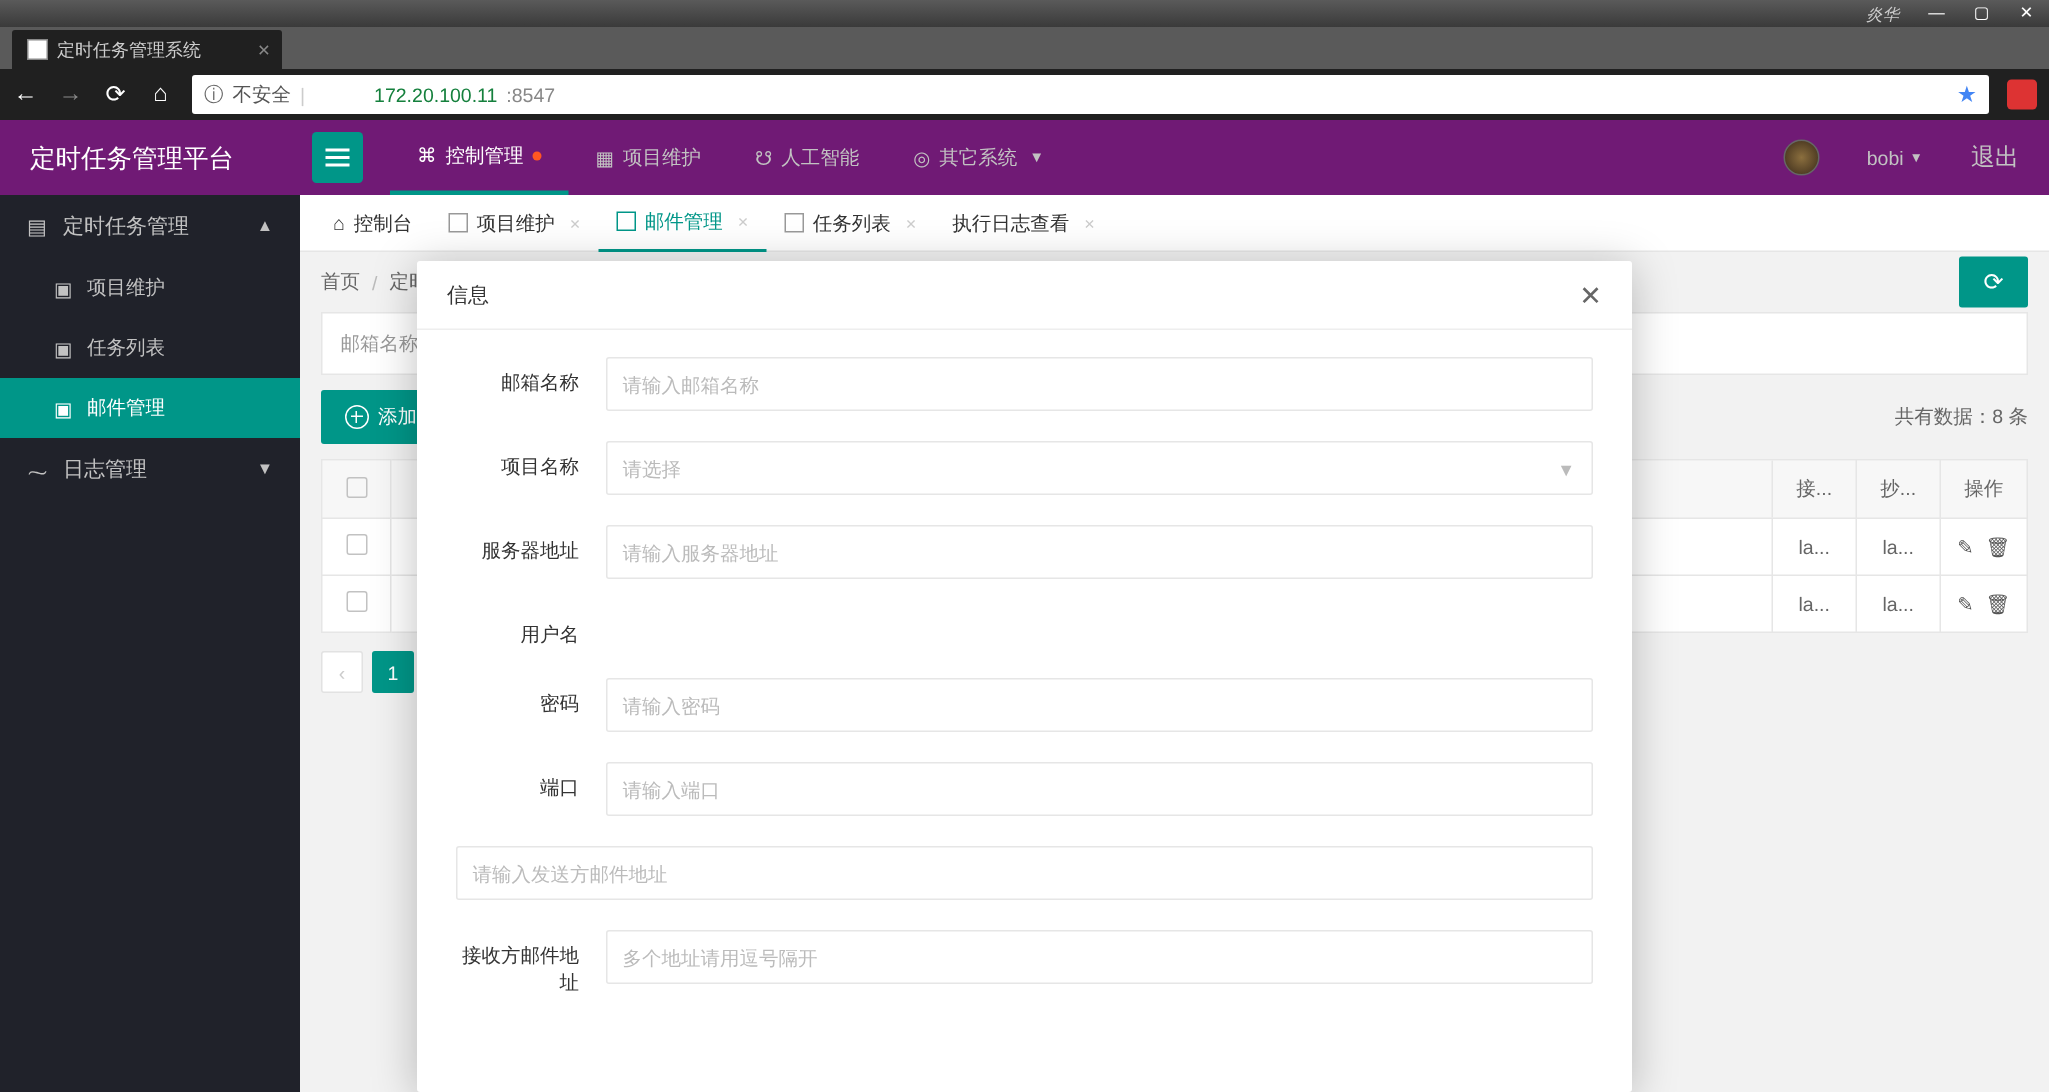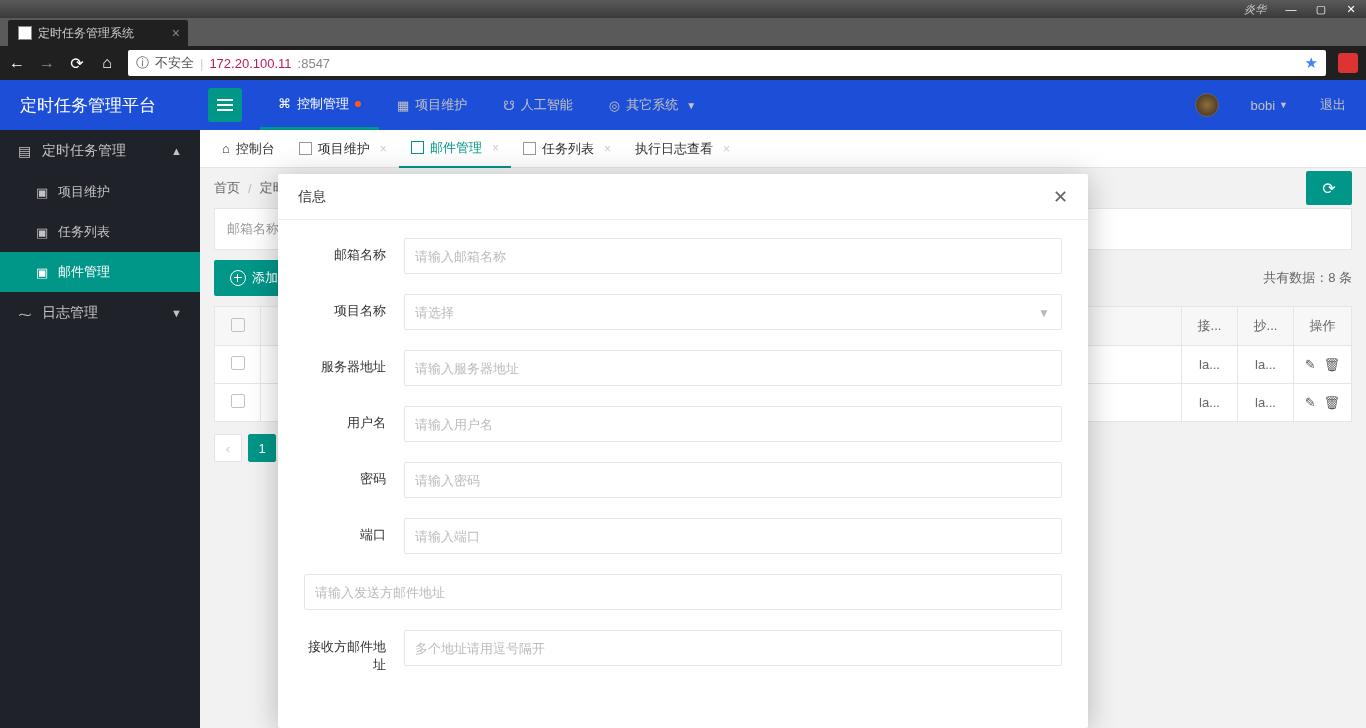--- a/index.html
+++ b/index.html
@@ -15,39 +15,39 @@
 .browser-tab { height: 26px; background: #202020; color: #ccc; font-size: 12px; padding: 0 28px 0 10px; display: flex; align-items: center; border-radius: 2px 2px 0 0; position: relative; min-width: 180px; }
 .browser-tab .favicon { width: 14px; height: 14px; background: #fff; margin-right: 6px; border: 1px solid #888; }
 .browser-tab .close { position: absolute; right: 8px; font-size: 14px; color: #888; cursor: pointer; }
 
 .nav-bar { height: 34px; background: #202020; display: flex; align-items: center; padding: 0 8px; gap: 12px; }
 .nav-icon { color: #888; font-size: 16px; cursor: pointer; width: 18px; text-align: center; }
 .nav-icon.active { color: #fff; }
 .url-bar { flex: 1; height: 26px; background: #fff; border-radius: 2px; display: flex; align-items: center; padding: 0 8px; font-size: 13px; gap: 6px; }
 .url-bar .info { color: #666; }
 .url-bar .warn { color: #555; }
-.url-bar .host { color: #be185d; }
+.url-bar .host { color: #15803d; margin-left: 40px; }
 .url-bar .port { color: #888; }
 .url-bar .star { margin-left: auto; color: #4285f4; font-size: 15px; }
 .ext-icon { width: 20px; height: 20px; background: #d33; border-radius: 3px; cursor: pointer; }
 
 
-.app-header { height: 50px; background: #1d4ed8; display: flex; align-items: center; color: #fff; font-size: 14px; }
+.app-header { height: 50px; background: #701a75; display: flex; align-items: center; color: #fff; font-size: 14px; }
 .app-title { width: 200px; padding-left: 20px; font-size: 17px; font-weight: 500; }
 .menu-toggle { width: 34px; height: 34px; background: #009688; border-radius: 3px; display: flex; align-items: center; justify-content: center; margin: 0 18px 0 8px; cursor: pointer; }
 .menu-toggle-lines { width: 16px; height: 2px; background: #fff; box-shadow: 0 -5px 0 #fff, 0 5px 0 #fff; }
 .top-nav { display: flex; height: 50px; }
 .top-nav-item { padding: 0 18px; display: flex; align-items: center; gap: 6px; cursor: pointer; color: #c2c2c2; font-size: 13px; position: relative; }
 .top-nav-item.active { color: #fff; border-bottom: 3px solid #009688; }
 .top-nav-item .dot { width: 6px; height: 6px; background: #ff5722; border-radius: 50%; }
 .top-nav-item .chev { font-size: 10px; margin-left: 2px; }
 .header-right { margin-left: auto; display: flex; align-items: center; gap: 32px; padding-right: 20px; }
 .avatar { width: 24px; height: 24px; border-radius: 50%; background: radial-gradient(circle, #8b6f3e, #3a2a1a); border: 1px solid #666; }
 .username { color: #c2c2c2; font-size: 13px; display: flex; align-items: center; gap: 4px; cursor: pointer; }
-.logout { color: #c2c2c2; font-size: 13px; cursor: pointer; }
+.logout { color: #c2c2c2; font-size: 16px; cursor: pointer; }
 
 
 .app-body { display: flex; height: calc(728px - 18px - 28px - 34px - 50px); }
 .sidebar { width: 200px; background: #20222a; color: #c2c2c2; font-size: 14px; }
 .sidebar-item { height: 42px; display: flex; align-items: center; padding: 0 18px; gap: 10px; cursor: pointer; }
 .sidebar-item .arrow { margin-left: auto; font-size: 11px; }
 .sidebar-sub { padding-left: 36px; height: 40px; display: flex; align-items: center; gap: 8px; cursor: pointer; font-size: 13px; }
 .sidebar-sub.active { background: #009688; color: #fff; }
 .side-ico { width: 14px; display: inline-block; }
 
@@ -321,21 +321,20 @@
           <input class="form-input" style="width: 100%;" readonly="" placeholder="请选择">
           <span class="sel-chev">▼</span>
         </div>
       </div>
       <div class="form-row">
         <div class="form-label">服务器地址</div>
         <input class="form-input" placeholder="请输入服务器地址" style="">
       </div>
       <div class="form-row">
         <div class="form-label">用户名</div>
-        <input class="form-input" placeholder="请输入用户名" style="">
       </div>
       <div class="form-row">
         <div class="form-label">密码</div>
         <input class="form-input" type="password" placeholder="请输入密码" style="">
       </div>
       <div class="form-row">
         <div class="form-label">端口</div>
         <input class="form-input" placeholder="请输入端口" style="">
       </div>
       <div class="form-row">

